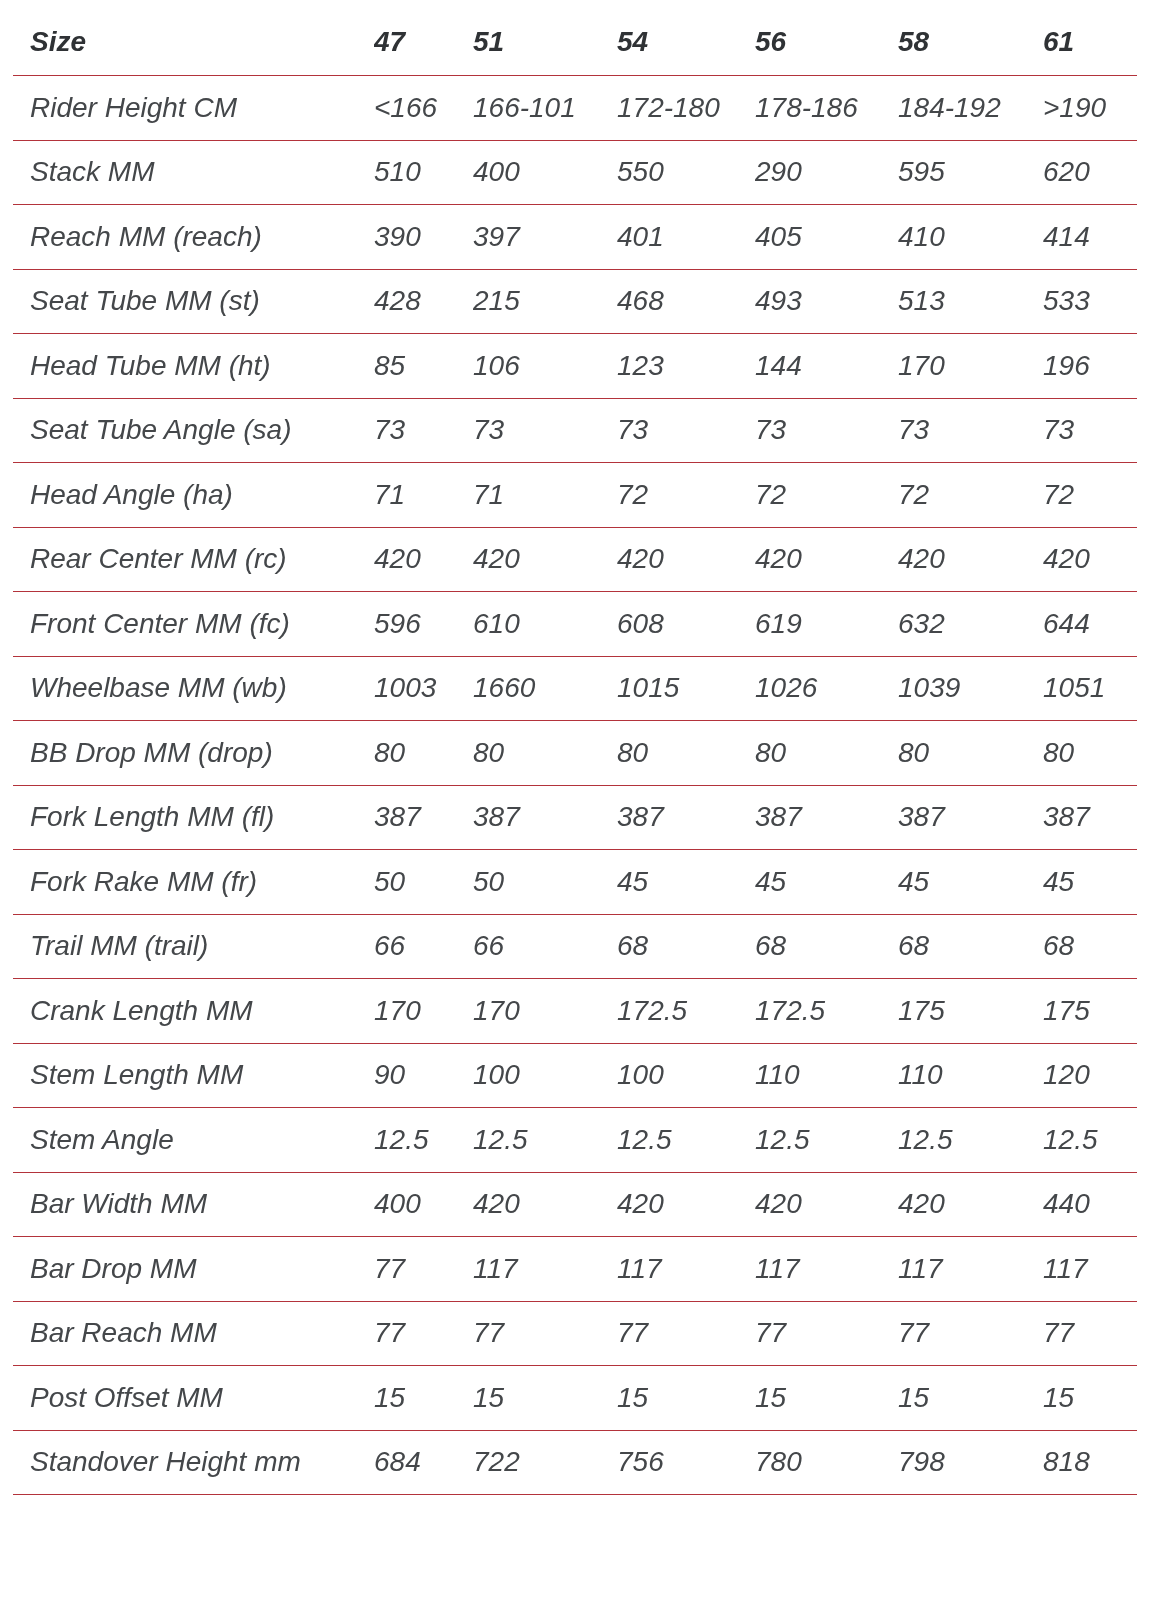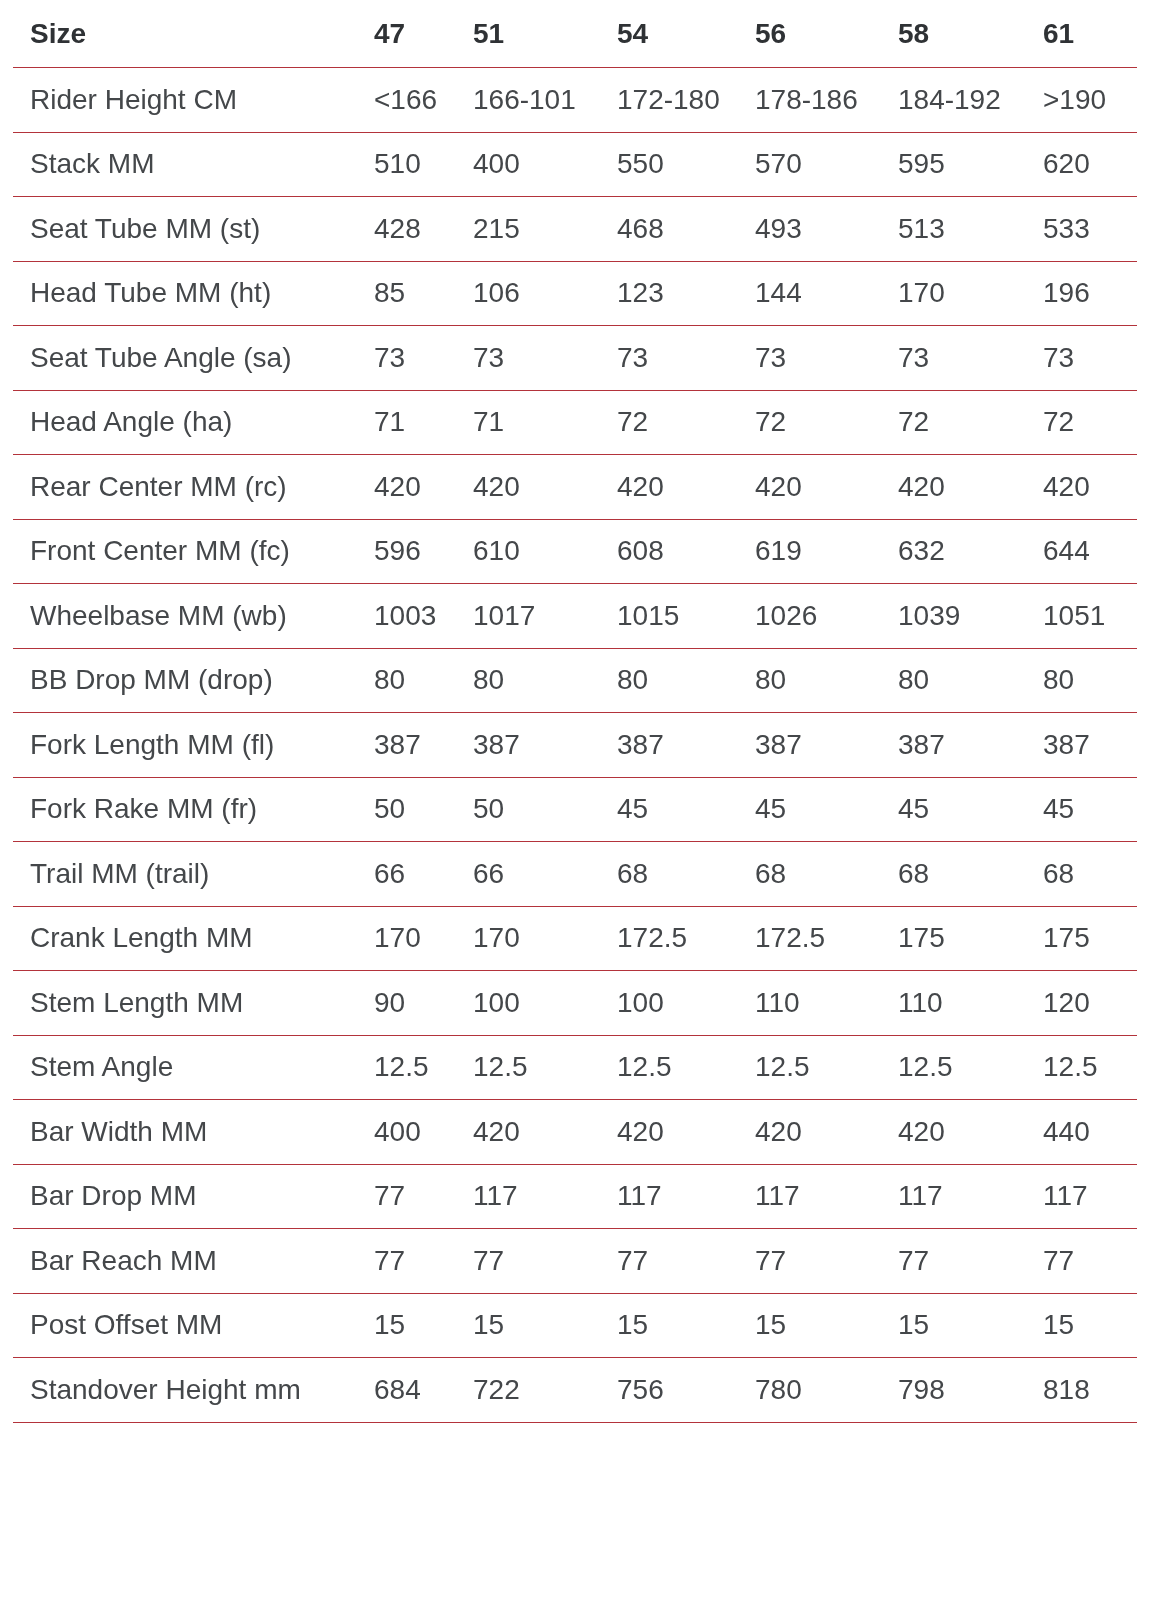--- a/index.html
+++ b/index.html
@@ -9,21 +9,22 @@
     width: 1150px;
     height: 1618px;
     font-family: "Liberation Sans", sans-serif;
     overflow: hidden;
   }
   .geo-table {
     border-collapse: collapse;
     table-layout: fixed;
     width: 1124px;
     margin-left: 13px;
-    margin-top: 0;
+    margin-top: 8px;
+    font-style: italic;
   }
   .geo-table th,
   .geo-table td {
     font-size: 28px;
     font-weight: 400;
     color: #44474a;
     text-align: left;
     vertical-align: middle;
     padding: 0;
     border-bottom: 1.5px solid #b3333b;
@@ -74,23 +75,32 @@
         <td>172-180</td>
         <td>178-186</td>
         <td>184-192</td>
         <td>&gt;190</td>
       </tr>
       <tr>
         <td class="label-cell">Stack MM</td>
         <td>510</td>
         <td>400</td>
         <td>550</td>
-        <td>570</td>
+        <td>290</td>
         <td>595</td>
         <td>620</td>
+      </tr>
+      <tr>
+        <td class="label-cell">Reach MM (reach)</td>
+        <td>390</td>
+        <td>397</td>
+        <td>401</td>
+        <td>405</td>
+        <td>410</td>
+        <td>414</td>
       </tr>
       <tr>
         <td class="label-cell">Seat Tube MM (st)</td>
         <td>428</td>
         <td>215</td>
         <td>468</td>
         <td>493</td>
         <td>513</td>
         <td>533</td>
       </tr>
@@ -135,21 +145,21 @@
         <td>596</td>
         <td>610</td>
         <td>608</td>
         <td>619</td>
         <td>632</td>
         <td>644</td>
       </tr>
       <tr>
         <td class="label-cell">Wheelbase MM (wb)</td>
         <td>1003</td>
-        <td>1017</td>
+        <td>1660</td>
         <td>1015</td>
         <td>1026</td>
         <td>1039</td>
         <td>1051</td>
       </tr>
       <tr>
         <td class="label-cell">BB Drop MM (drop)</td>
         <td>80</td>
         <td>80</td>
         <td>80</td>

